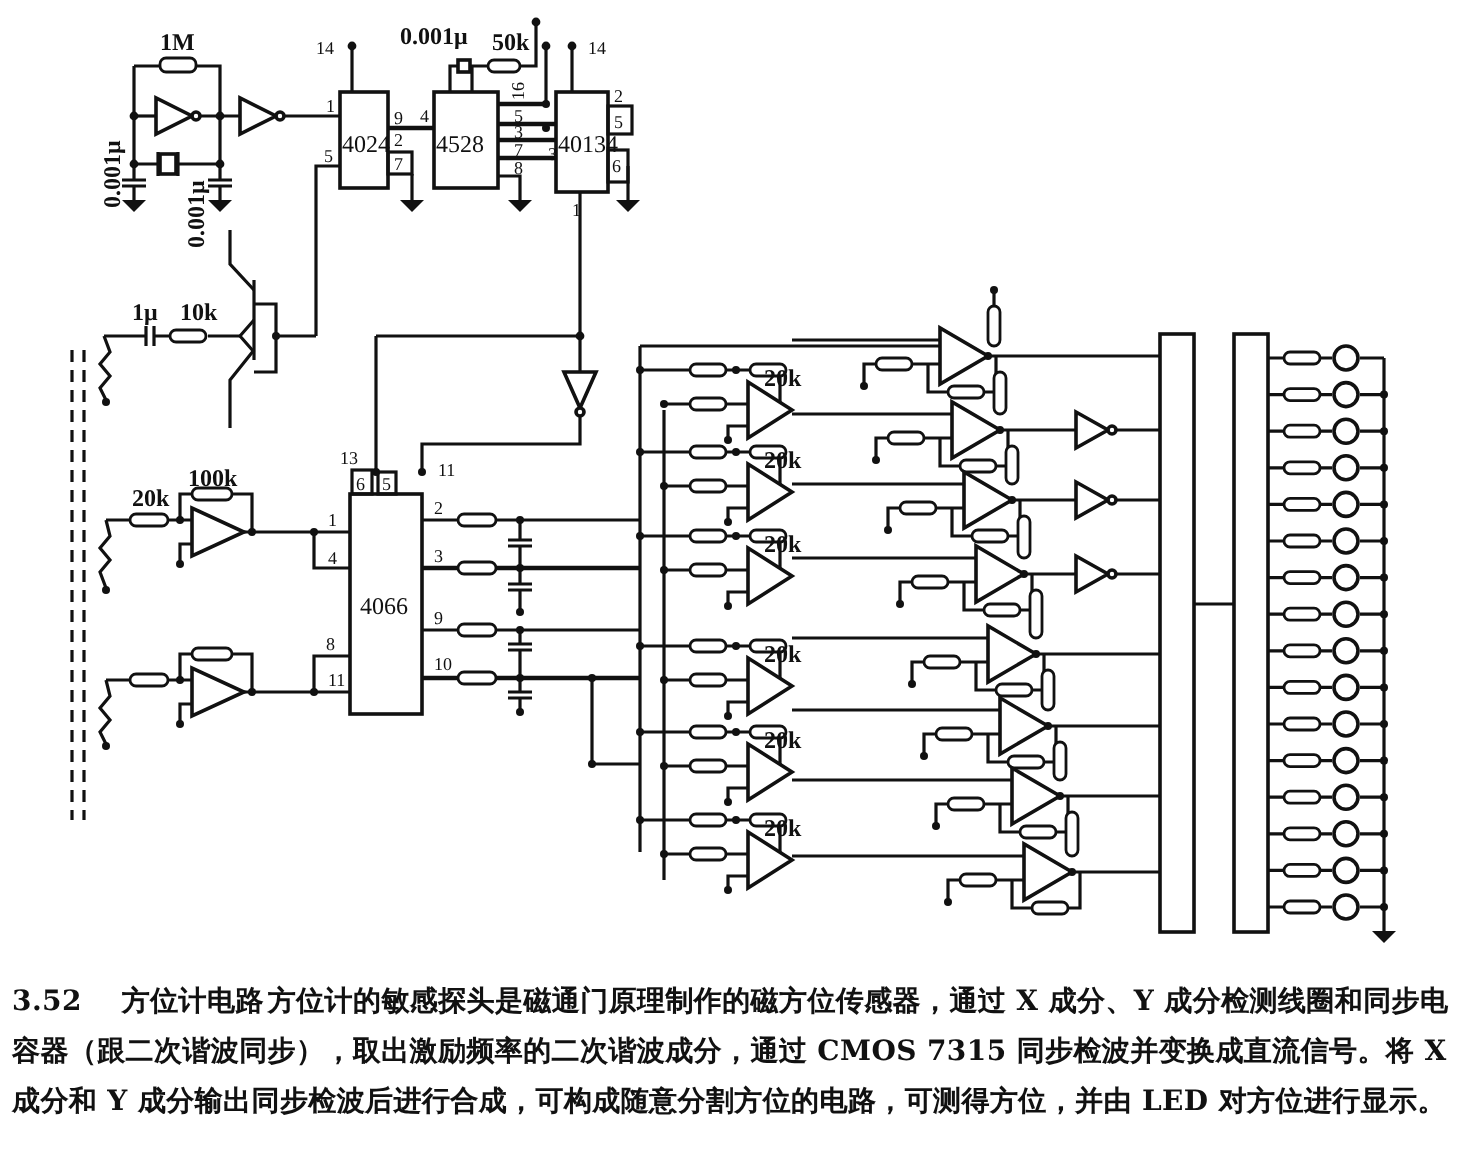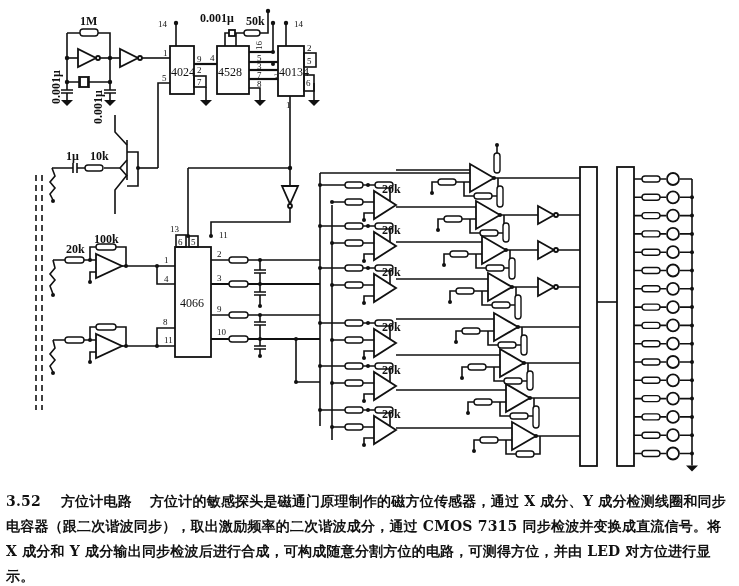--- a/index.html
+++ b/index.html
@@ -9,21 +9,21 @@
   .w { stroke:#111; stroke-width:1.6; fill:none; }
   .wt { stroke:#111; stroke-width:2.2; fill:none; }
   .box { stroke:#111; stroke-width:1.8; fill:#fff; }
   .res { stroke:#111; stroke-width:1.4; fill:#fff; }
   .dot { fill:#111; }
   .lbl { font-size:12px; font-weight:bold; }
   .pin { font-size:9px; }
   .chip { font-size:12px; }
   .caption { position:absolute; left:6px; top:489px; width:730px; font-size:14px; line-height:25px; font-weight:bold; font-family:"DejaVu Serif", serif; letter-spacing:0.2px; }
   .caption .num { margin-right:20px; }
-  .caption .ttl { margin-right:18px; }
+  .caption .ttl { margin-right:2px; }
 </style>
 </head>
 <body>
 
 <svg id="schematic" viewBox="0 0 739 475" xmlns="http://www.w3.org/2000/svg">
 
   <g>
 
     <path class="w" d="M67 33 H110 V58"></path>
     <path class="w" d="M67 33 V58"></path>

